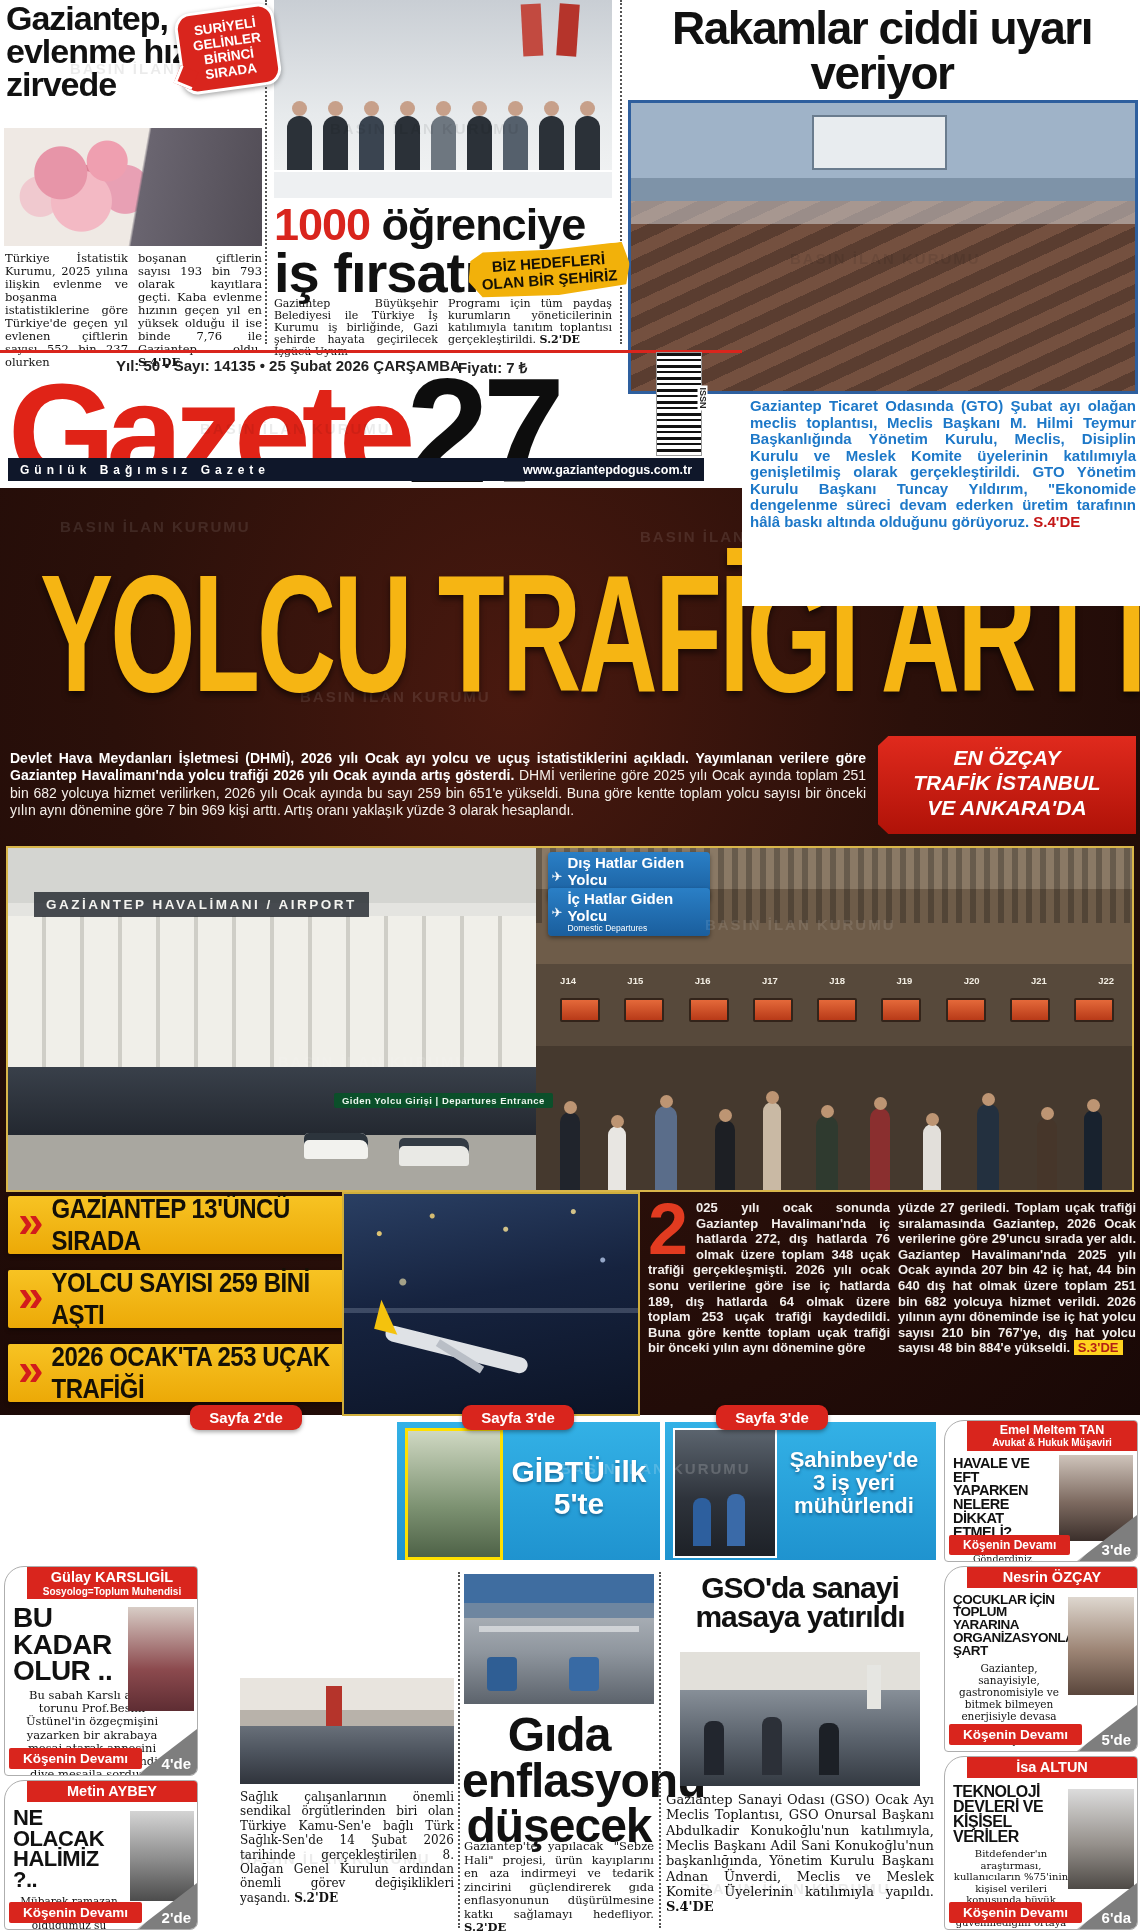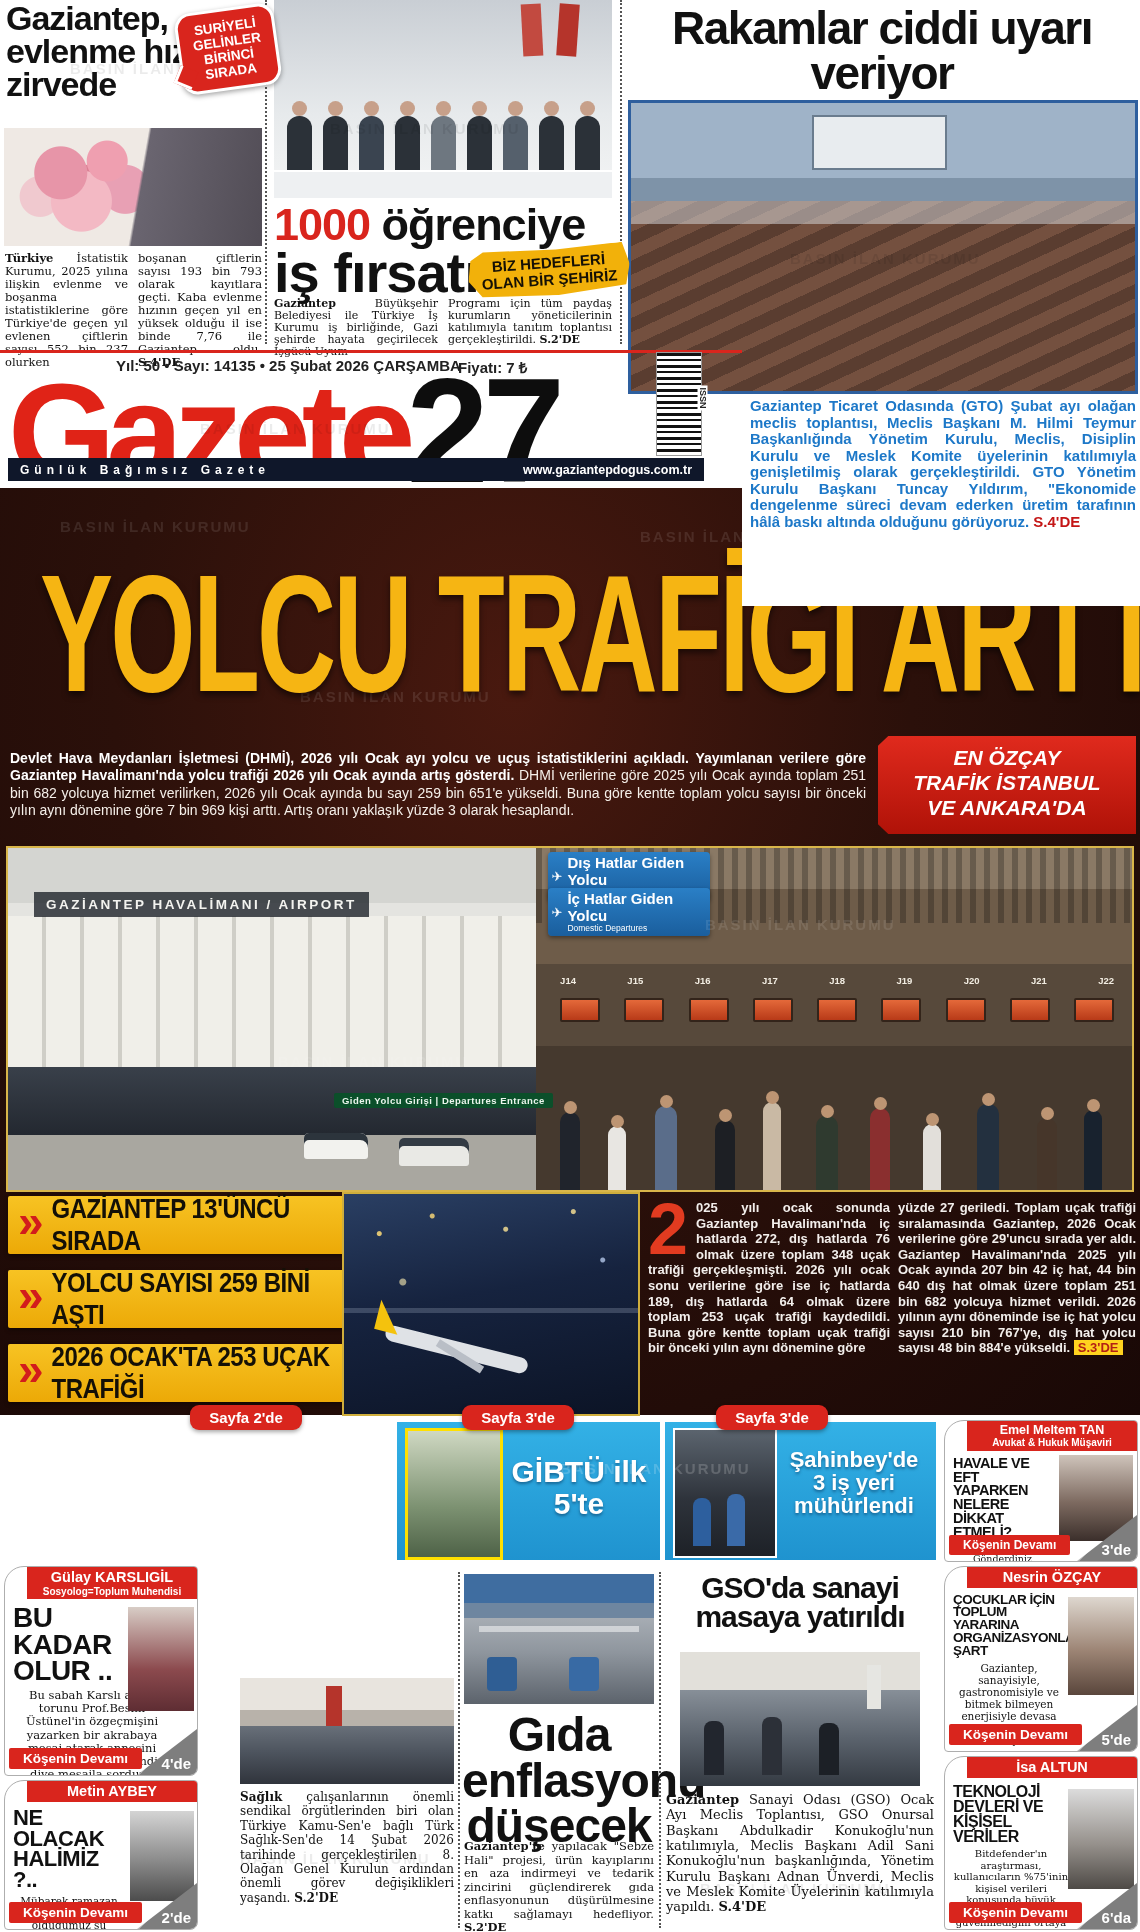--- a/index.html
+++ b/index.html
@@ -13,21 +13,21 @@
   .wm{position:absolute;font-weight:700;letter-spacing:2px;font-size:15px;white-space:nowrap;pointer-events:none;}
   .wm.d{color:rgba(0,0,0,.08);} .wm.l{color:rgba(255,255,255,.10);}
   
   .hl-left{font-size:34px;font-weight:800;letter-spacing:-1px;line-height:.97;}
   .badge-red{position:absolute;background:#d9251d;color:#fff;font-weight:800;text-align:center;
     border:3px solid #fff;border-radius:16px;transform:rotate(-8deg);box-shadow:0 2px 5px rgba(0,0,0,.35);
     font-size:13.5px;line-height:1.12;padding:8px 6px;z-index:4;}
   .badge-red:after{content:"";position:absolute;left:-8px;bottom:6px;width:16px;height:16px;background:#d9251d;
     border-left:3px solid #fff;border-bottom:3px solid #fff;transform:rotate(30deg);}
   .smallbody{font-size:11.5px;line-height:1.13;}
-  .lead{font-weight:700;}
+  .lead{font-weight:400;}
   .ref{font-weight:800;color:#111;}
   .ref.red{color:#c41616;}
   
   .hl-mid1{font-size:45px;font-weight:800;letter-spacing:-1px;line-height:.95;}
   .hl-mid1 .num{color:#d9251d;}
   .hl-mid2{font-size:56px;font-weight:800;letter-spacing:-1px;line-height:.9;}
   .badge-yel{position:absolute;background:#f2b10a;color:#151005;font-weight:800;text-align:center;
     font-size:15px;line-height:1.15;padding:7px 10px;transform:rotate(-4deg);z-index:4;
     clip-path:polygon(2% 18%,10% 2%,55% 6%,96% 0,100% 45%,97% 88%,55% 100%,8% 94%,0 60%);}
   

